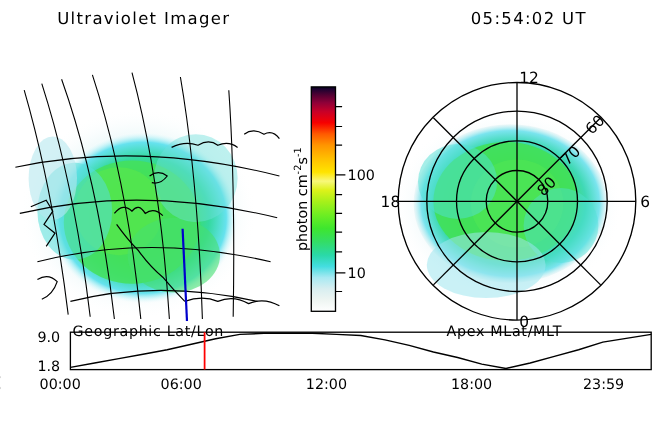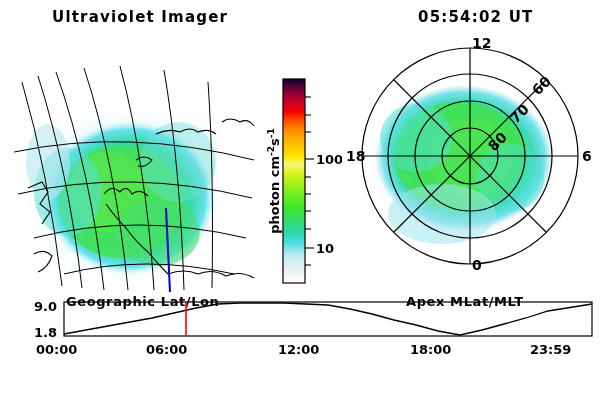--- a/index.html
+++ b/index.html
@@ -1,26 +1,26 @@
 <!DOCTYPE html>
 <html><head>
 <meta charset="utf-8">
 <style>
   html,body{margin:0;padding:0;background:#ffffff;}
   body{width:600px;height:400px;overflow:hidden;
        font-family:"DejaVu Sans","Liberation Sans",sans-serif;color:#000;}
   #root{position:relative;width:600px;height:400px;}
-  .abs{position:absolute;font-weight:bold;}
+  .abs{position:absolute;}
   .txt{white-space:pre;font-size:13px;letter-spacing:.5px;}
   #title{left:52px;top:8px;font-size:15px;letter-spacing:1.2px;}
   #date{left:276px;top:8px;font-size:15px;letter-spacing:1.2px;}
-  #time{left:418px;top:8px;font-size:15px;letter-spacing:1.2px;}
+  #time{left:428px;top:8px;font-size:15px;letter-spacing:1.2px;}
   .panel{overflow:hidden;}
   #geo-panel{left:8px;top:42px;width:258px;height:250px;}
-  #mag-panel{left:342px;top:28px;width:258px;height:250px;}
+  #mag-panel{left:342px;top:55px;width:258px;height:250px;}
   #cbar-panel{left:266px;top:53px;width:76px;height:250px;}
   #strip-panel{left:0px;top:292px;width:600px;height:66px;}
   #status{left:0px;top:360px;width:600px;height:40px;}
   .cap{font-size:13px;letter-spacing:.6px;}
   #geo-cap{left:66px;top:294px;}
   #mag-cap{left:406px;top:294px;}
   svg{display:block;}
 </style>
 </head>
 <body>

